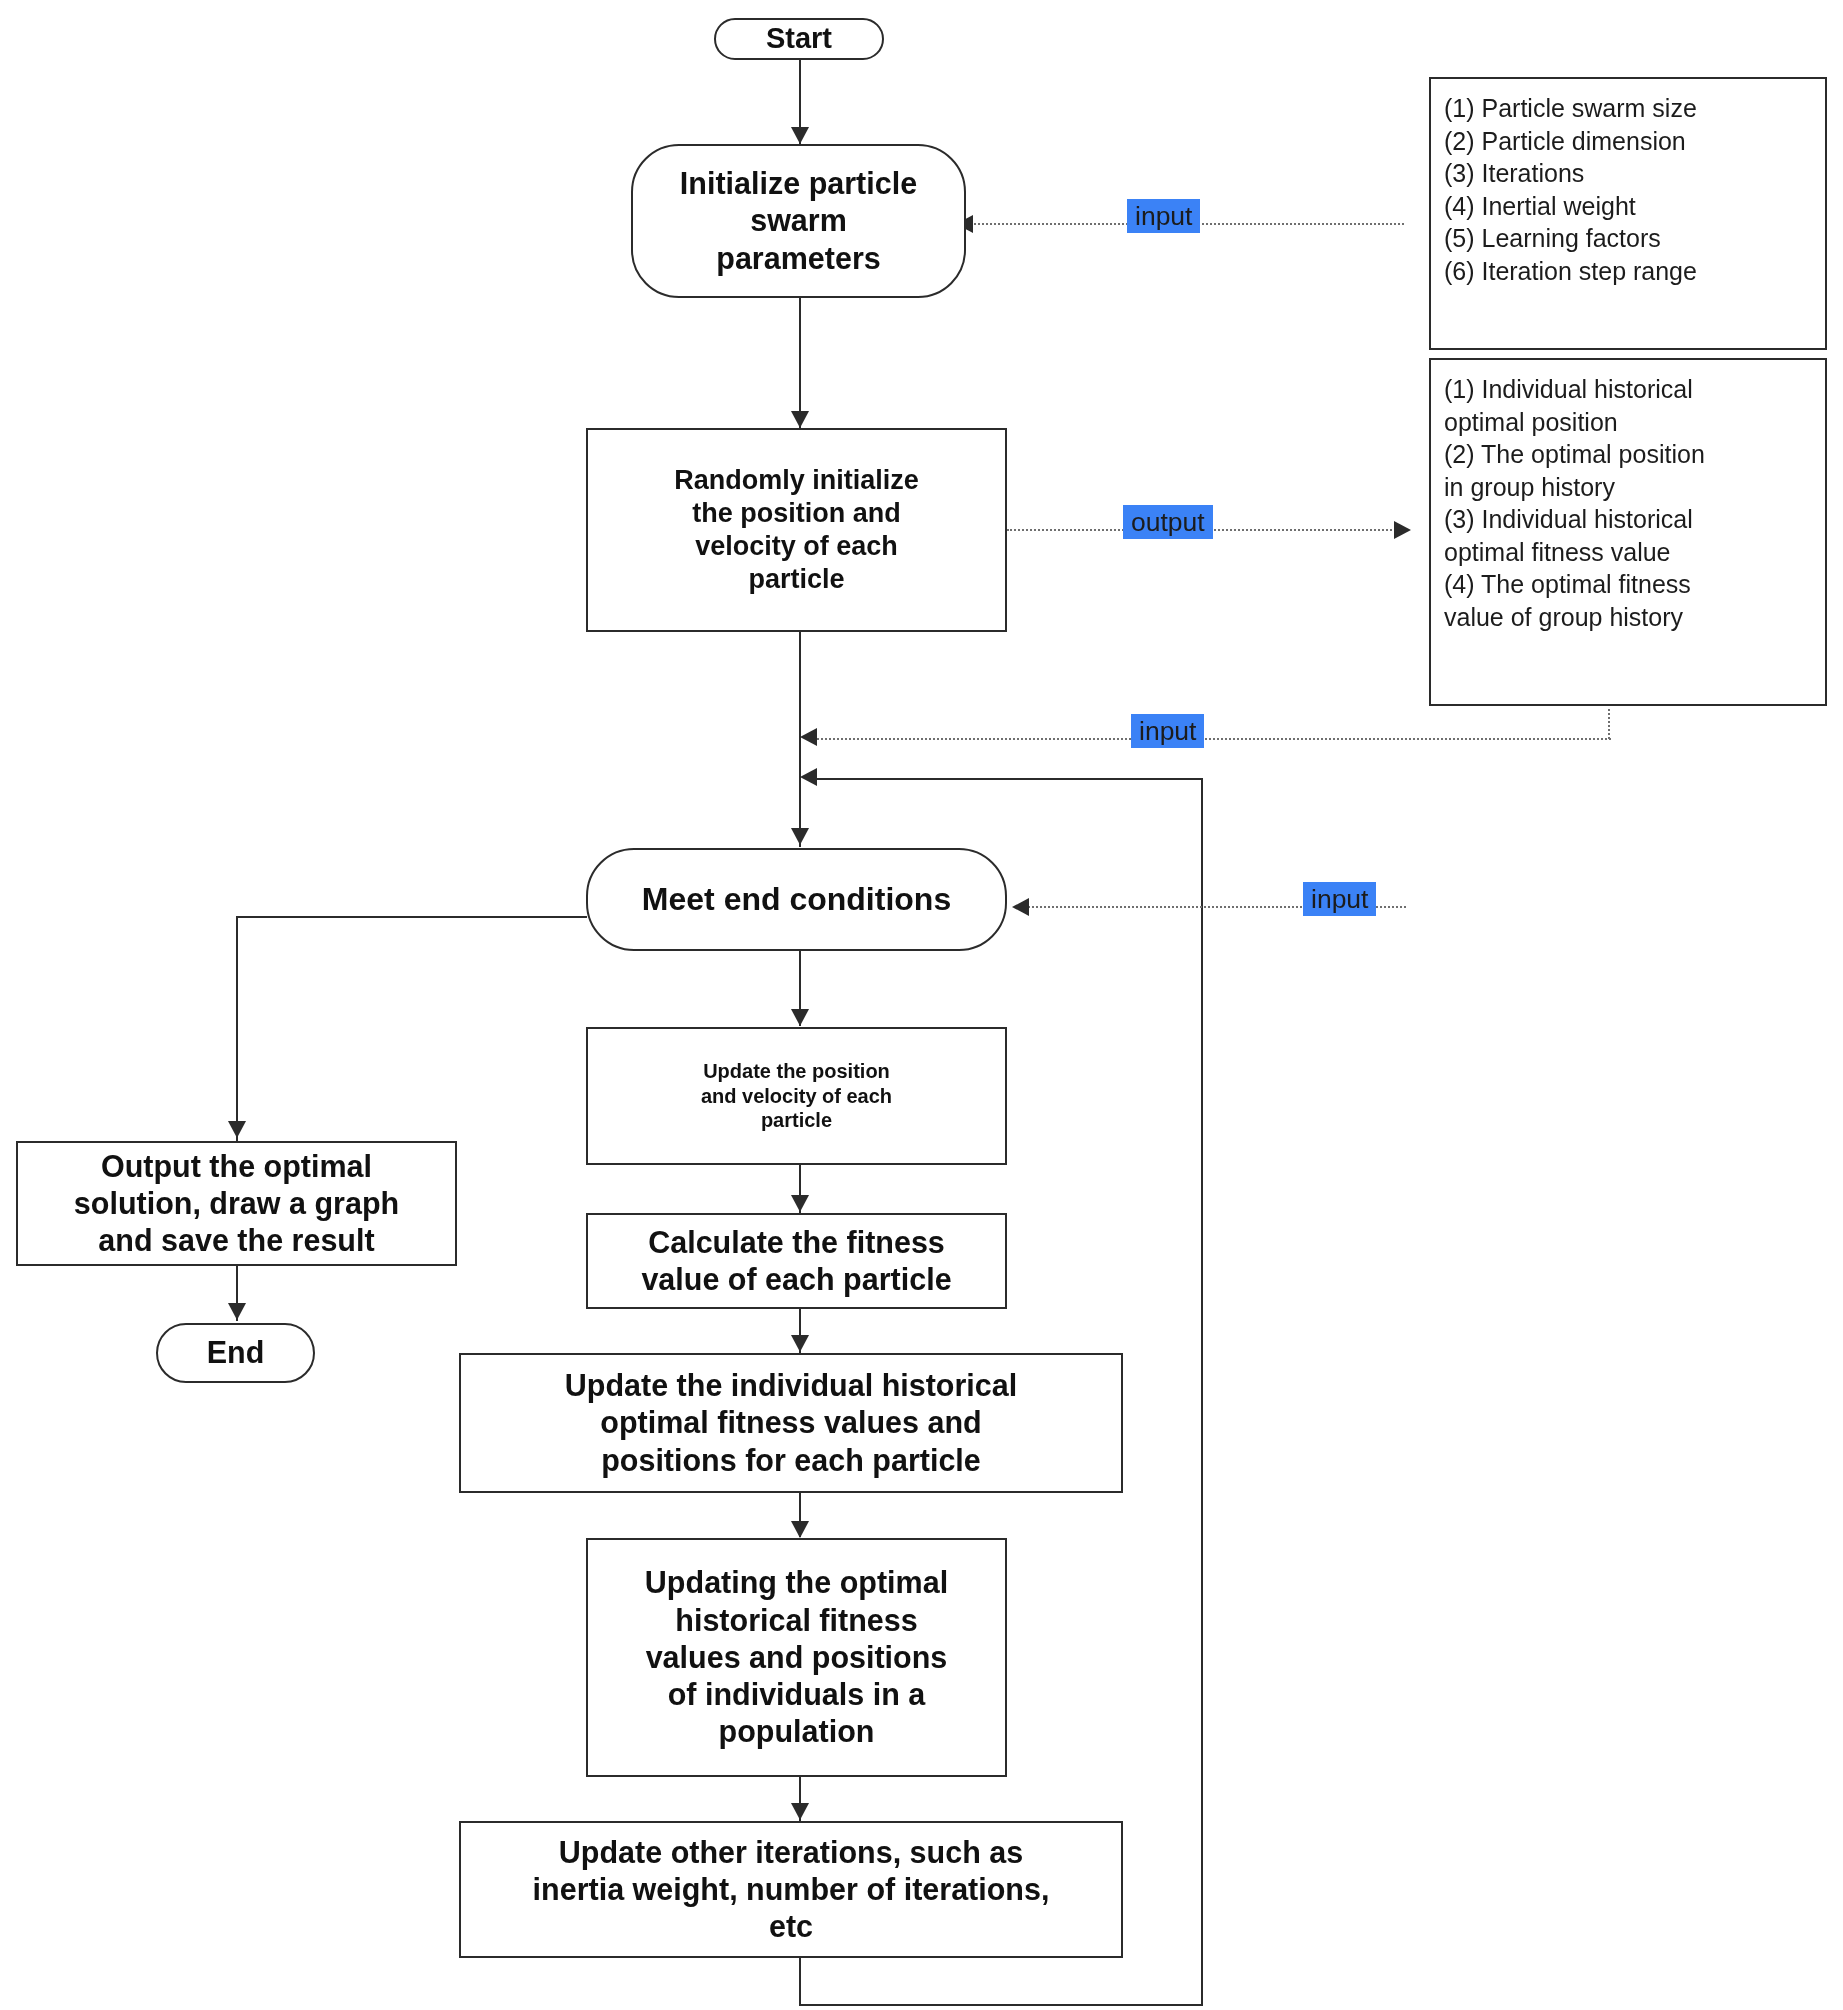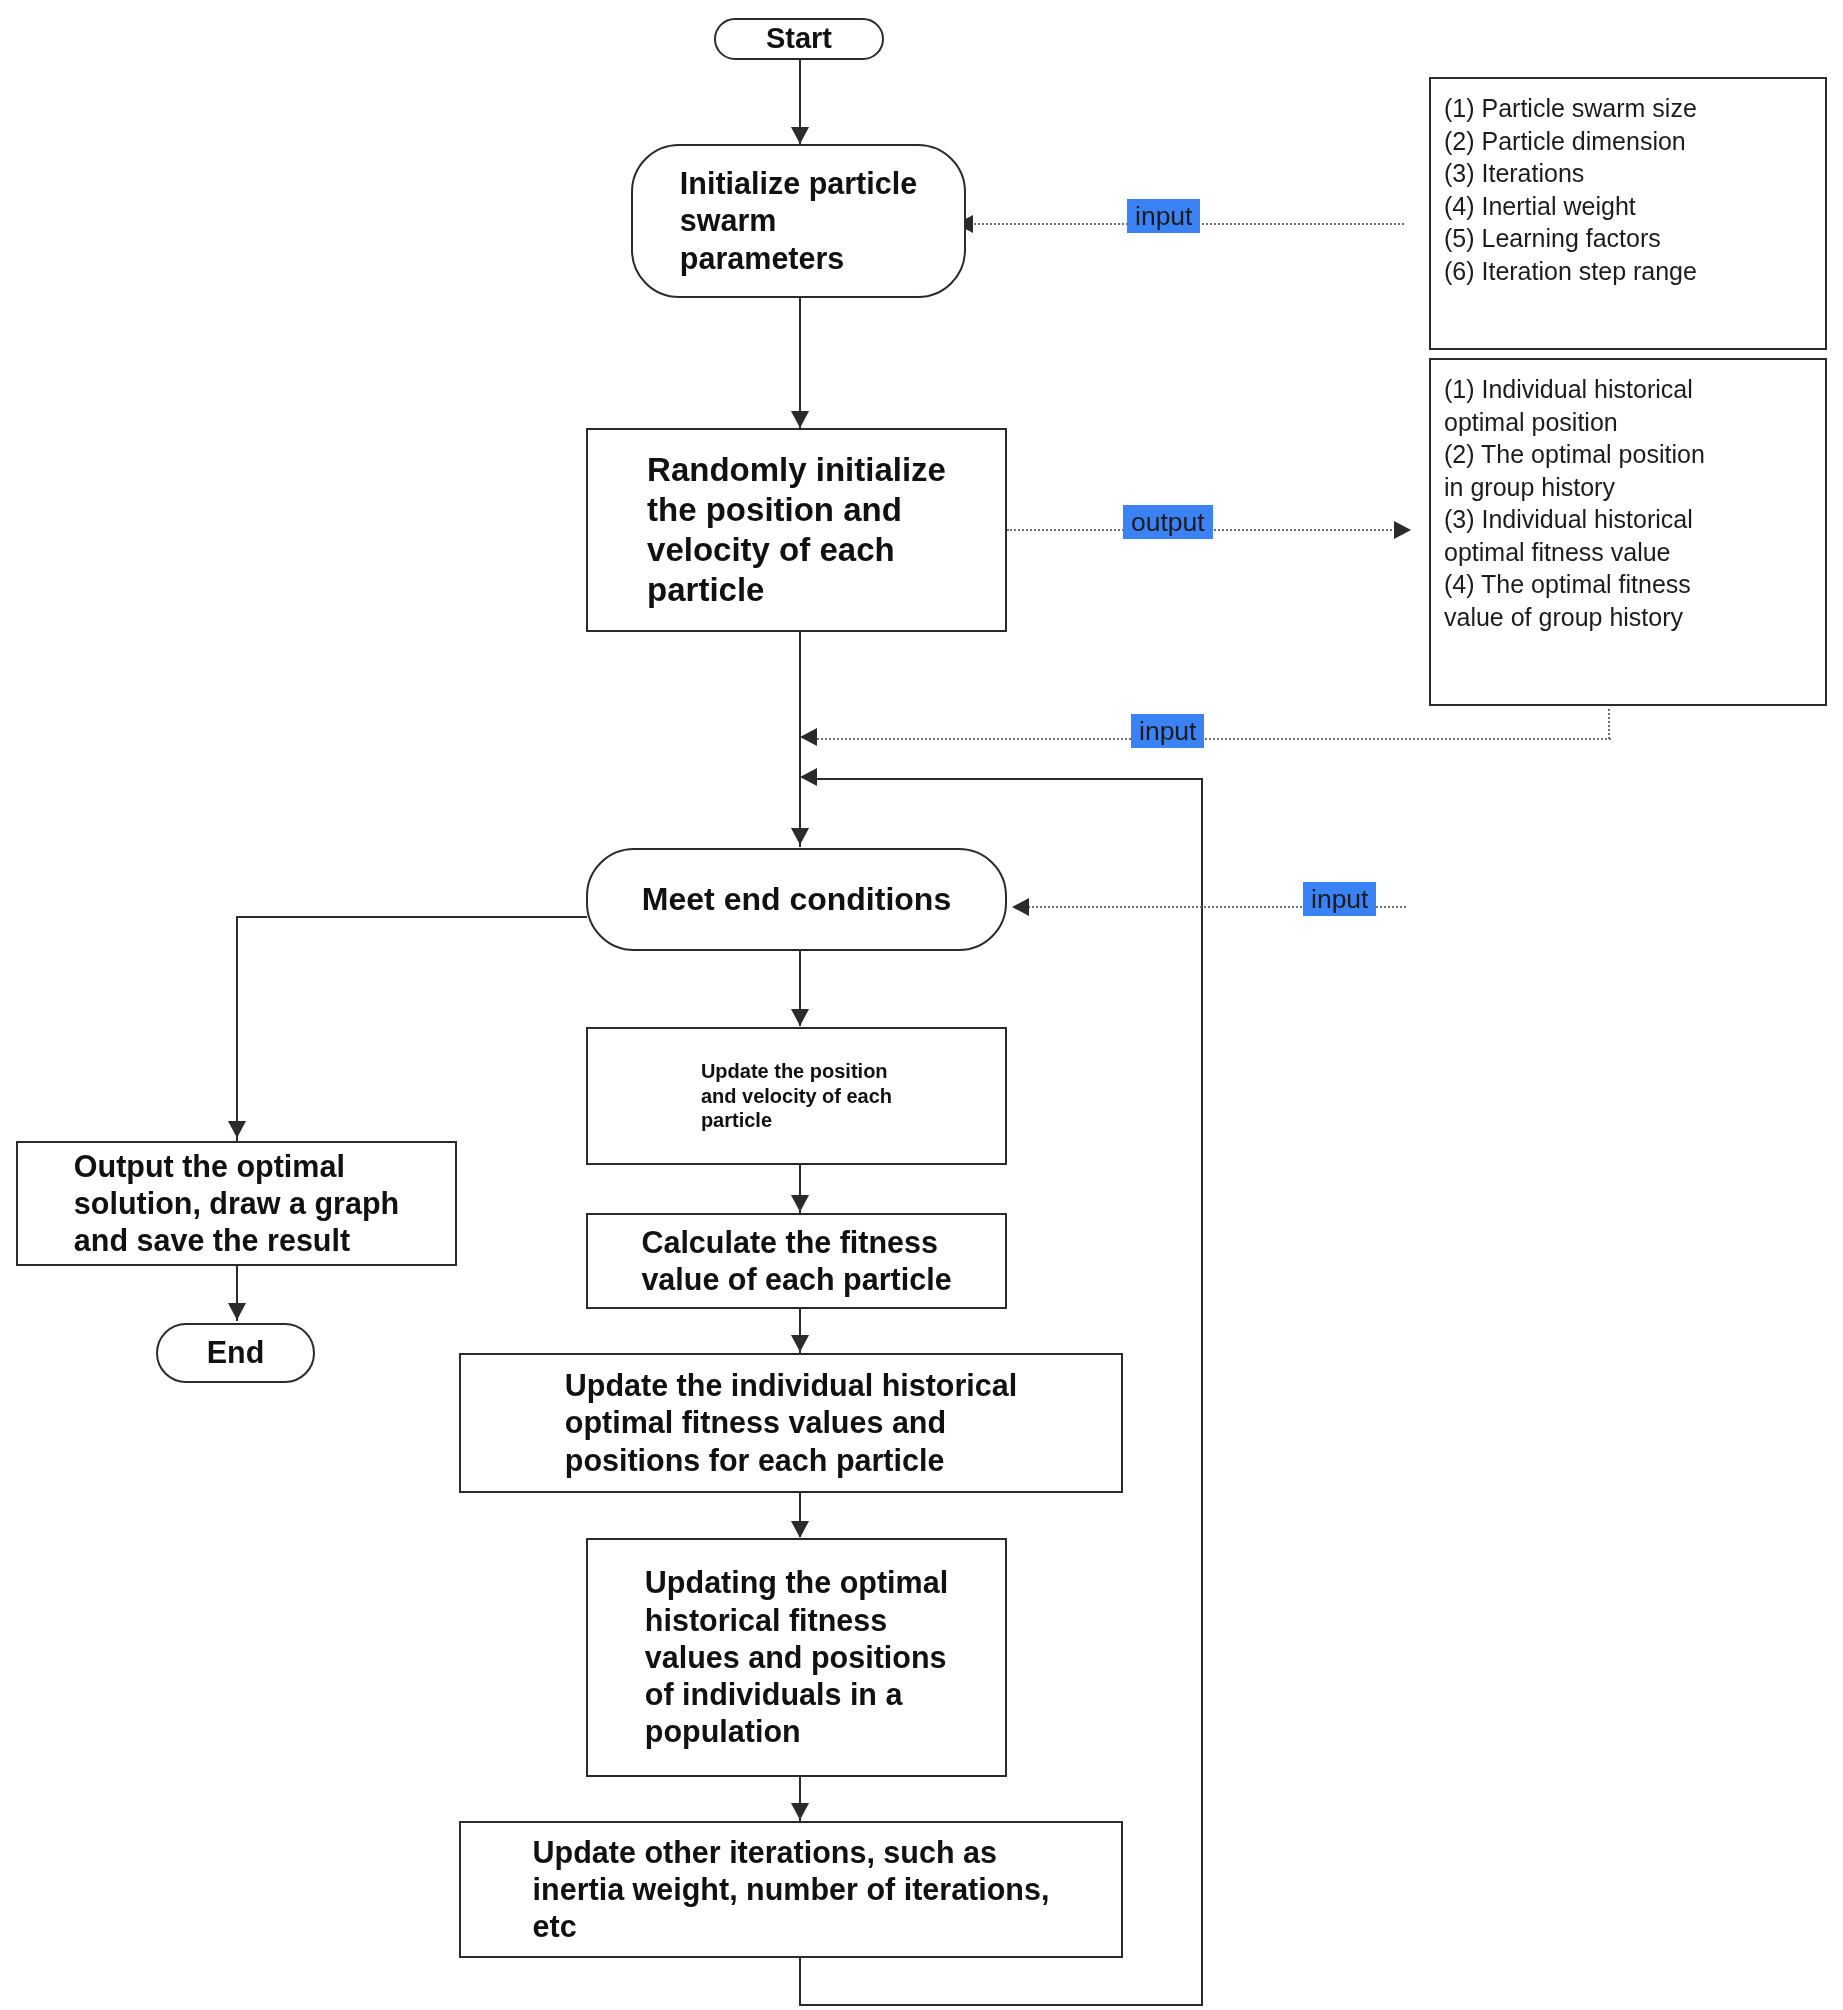--- a/index.html
+++ b/index.html
@@ -15,21 +15,21 @@
     background:#ffffff;
     overflow:hidden;
   }
   
   .node{
     position:absolute;
     box-sizing:border-box;
     display:flex;
     align-items:center;
     justify-content:center;
-    text-align:left;
+    text-align:center;
     background:#ffffff;
     border:2.4px solid #2b2b2b;
     color:#111111;
     font-weight:bold;
     line-height:1.22;
     z-index:4;
   }
   .node.proc{ border-radius:0; }
   .node.term{ border-radius:801px; }
   .node.round{ border-radius:48px; }
@@ -164,21 +164,21 @@
   <div class="node term" style="left:714px; top:17.6px; width:170px; height:42px; font-size:29px;">
     <span class="txt">Start</span>
   </div>
 
   <div class="node round" style="left:631px; top:144px; width:335px; height:154px; font-size:30.5px;">
     <span class="txt">Initialize particle
 swarm
 parameters</span>
   </div>
 
-  <div class="node proc" style="left:586px; top:428px; width:421px; height:204px; font-size:33px;">
+  <div class="node proc" style="left:586px; top:428px; width:421px; height:204px; font-size:27px;">
     <span class="txt">Randomly initialize
 the position and
 velocity of each
 particle</span>
   </div>
 
   <div class="node round" style="left:586px; top:848px; width:421px; height:103px; font-size:32px;">
     <span class="txt">Meet end conditions</span>
   </div>
 

